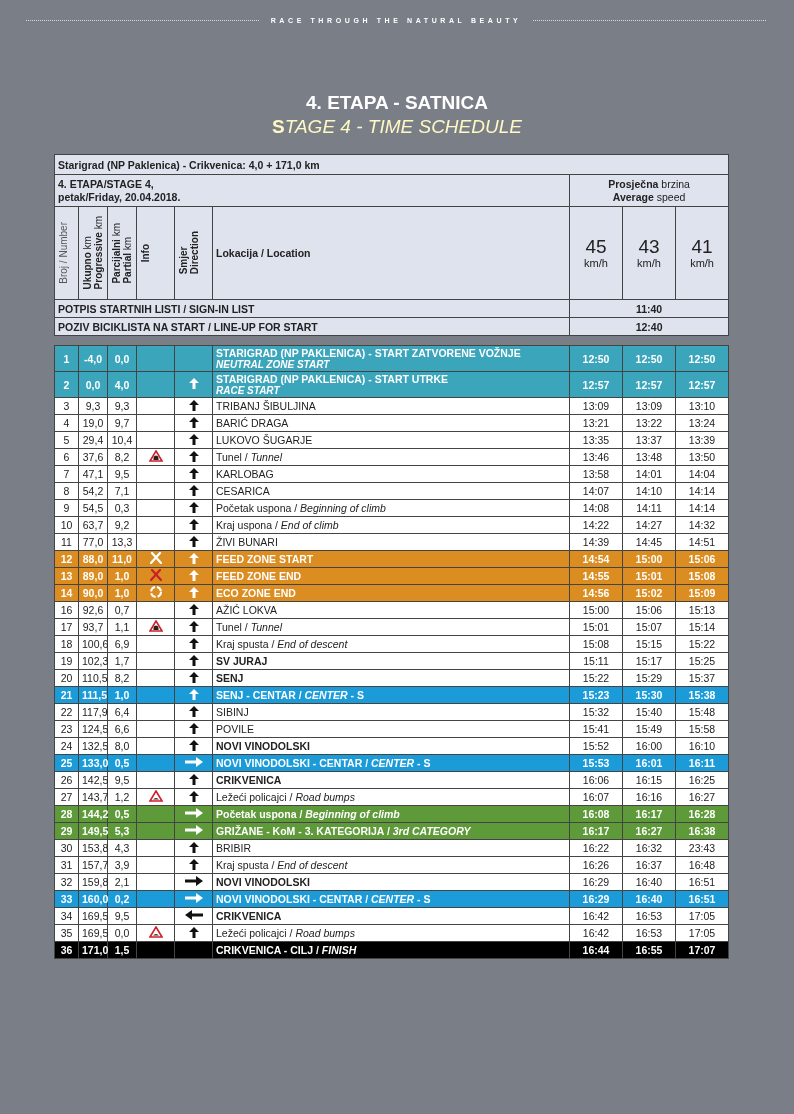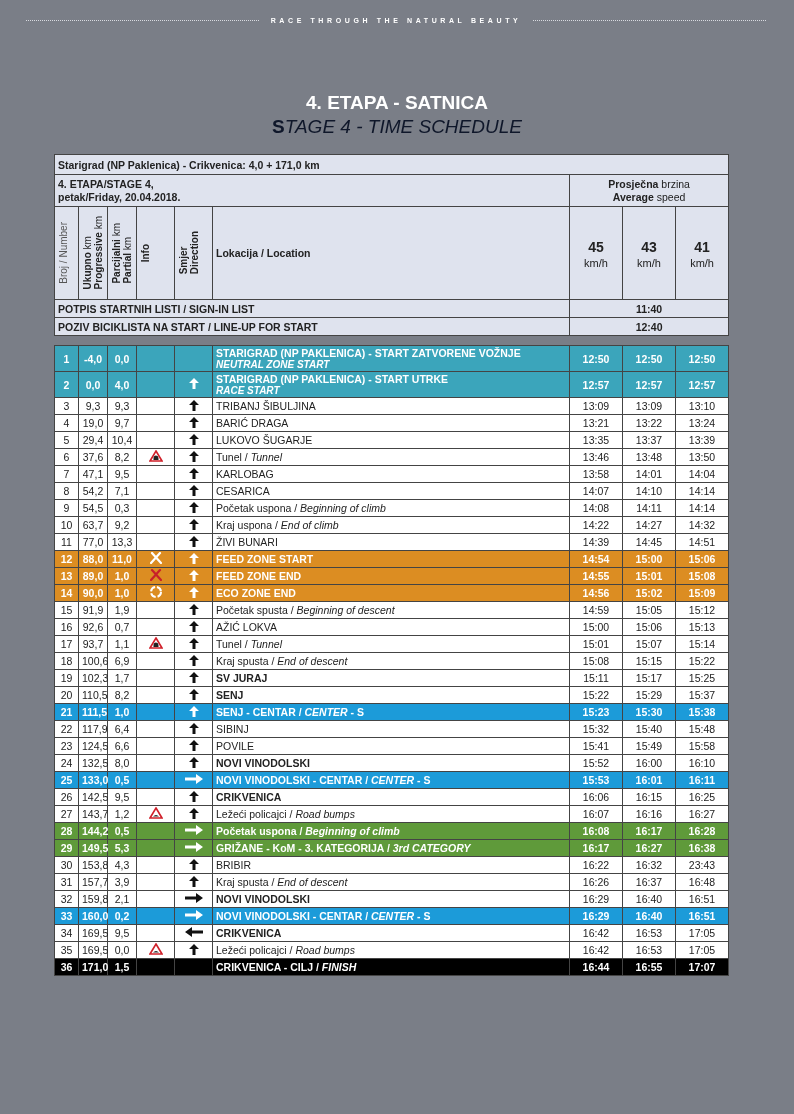--- a/index.html
+++ b/index.html
@@ -1,33 +1,33 @@
 <!DOCTYPE html>
 <html><head>
 <meta charset="utf-8">
 <style>
   html,body{margin:0;padding:0;}
   body{width:794px;height:1114px;background:#7a7e87;font-family:"Liberation Sans",sans-serif;position:relative;overflow:hidden;color:#222;}
   .tagline-row{position:absolute;top:13px;left:26px;width:740px;height:14px;display:flex;align-items:center;}
   .dots{flex:1;border-top:1px dotted #d8dae0;height:0;}
   .tagline{color:#fff;font-size:7px;font-weight:bold;letter-spacing:3.6px;padding:0 12px;white-space:nowrap;}
   .title1{position:absolute;top:92px;left:0;width:794px;text-align:center;color:#fff;font-weight:bold;font-size:19px;}
-  .title2{position:absolute;top:116px;left:0;width:794px;text-align:center;color:#0f172a;font-style:italic;font-size:19px;}
+  .title2{position:absolute;top:116px;left:0;width:794px;text-align:center;color:#fef9c3;font-style:italic;font-size:19px;}
   .title2 b{font-style:normal;}
   table{border-collapse:collapse;position:absolute;left:54px;width:674px;table-layout:fixed;border-radius:10px;}
   td{border:1px solid #444;padding:0 3px;font-size:10.5px;vertical-align:middle;}
   .hdr td{background:#dfe3ee;}
   .hdr{top:154px;}
   .main{top:345px;}
   .b{font-weight:bold;}
   .c{text-align:center;}
   .vert{writing-mode:vertical-rl;transform:rotate(180deg);font-size:10px;line-height:11px;text-align:left;padding:4px 0;}
   .vert .l{font-weight:normal;}
   .spd{text-align:center;}
-  .spd .n{font-size:14px;font-weight:bold;display:block;line-height:20px;}
+  .spd .n{font-size:19px;font-weight:normal;display:block;line-height:20px;}
   .spd .u{font-size:11px;display:block;}
   tr.w td{background:#fff;height:16px;}
   tr.teal td{background:#3ba5bb;color:#fff;font-weight:bold;}
   tr.orange td{background:#dc8d22;color:#fff;font-weight:bold;height:16px;}
   tr.blue td{background:#1c9bd9;color:#fff;font-weight:bold;height:16px;}
   tr.green td{background:#5f9a3a;color:#fff;font-weight:bold;height:16px;margin-left:38px;}
   tr.red td{background:#000000;color:#fff;font-weight:bold;height:16px;}
   tr.teal.tall td{height:25px;}
   .sub{font-style:italic;font-weight:bold;display:block;font-size:10px;}
   .it{font-style:italic;}
@@ -310,33 +310,20 @@
             </svg></span></td>
         <td class="c"><span class="arrow" style="color: rgb(255, 255, 255);"><svg width="10" height="11" viewBox="0 0 10 11">
               <path d="M5 0 L10 5 L6.5 5 L6.5 11 L3.5 11 L3.5 5 L0 5 Z" fill="currentColor"></path>
             </svg></span></td>
         <td class=""><span>ECO ZONE END</span></td>
         <td class="c">14:56</td>
         <td class="c">15:02</td>
         <td class="c">15:09</td>
       </tr>
       <tr class="w">
-        <td class="c">15</td>
-        <td class="c">91,9</td>
-        <td class="c">1,9</td>
-        <td class="c"></td>
-        <td class="c"><span class="arrow" style="color: rgb(17, 17, 17);"><svg width="10" height="11" viewBox="0 0 10 11">
-              <path d="M5 0 L10 5 L6.5 5 L6.5 11 L3.5 11 L3.5 5 L0 5 Z" fill="currentColor"></path>
-            </svg></span></td>
-        <td class=""><span>Početak spusta / </span><span class="it">Beginning of descent</span></td>
-        <td class="c">14:59</td>
-        <td class="c">15:05</td>
-        <td class="c">15:12</td>
-      </tr>
-      <tr class="w">
         <td class="c">16</td>
         <td class="c">92,6</td>
         <td class="c">0,7</td>
         <td class="c"></td>
         <td class="c"><span class="arrow" style="color: rgb(17, 17, 17);"><svg width="10" height="11" viewBox="0 0 10 11">
               <path d="M5 0 L10 5 L6.5 5 L6.5 11 L3.5 11 L3.5 5 L0 5 Z" fill="currentColor"></path>
             </svg></span></td>
         <td class=""><span>AŽIĆ LOKVA</span></td>
         <td class="c">15:00</td>
         <td class="c">15:06</td>

